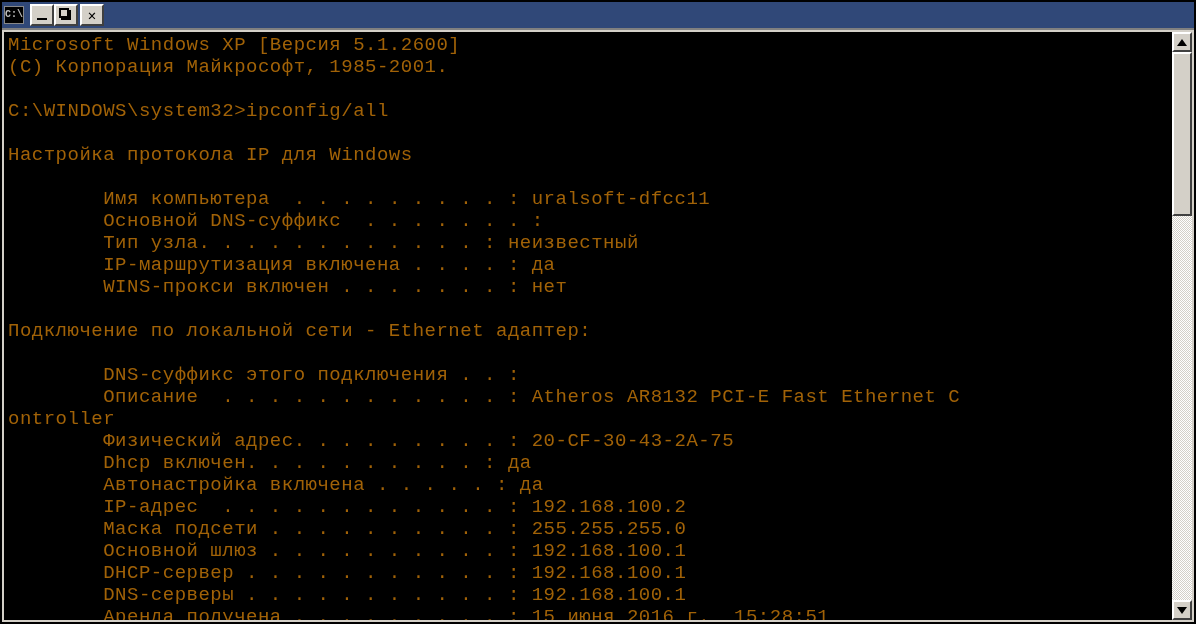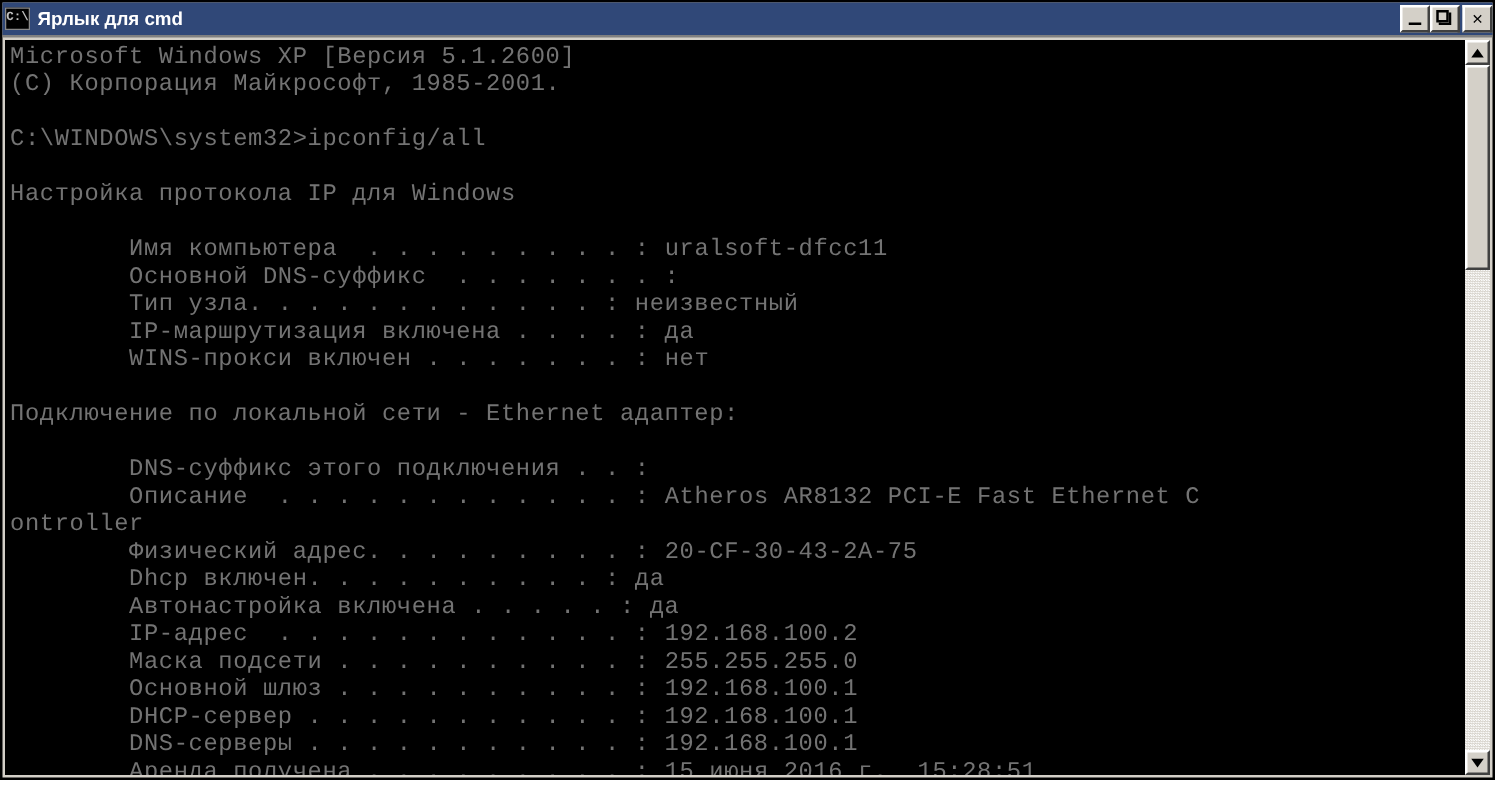--- a/index.html
+++ b/index.html
@@ -97,21 +97,21 @@
     position: absolute;
     left: 2px;
     top: 2px;
     right: 2px;
     bottom: 2px;
     display: flex;
   }
   .console {
     flex: 1;
     background: #000;
-    color: #737373;
+    color: #a16207;
     font-family: "Lucida Console", "Courier New", monospace;
     font-size: 19px;
     line-height: 22px;
     white-space: pre;
     overflow: hidden;
     padding: 2px 4px;
     letter-spacing: 0.5px;
   }
   .vscroll {
     width: 20px;
@@ -159,21 +159,20 @@
     border-bottom: 2px solid #404040;
     box-sizing: border-box;
   }
 </style>
 </head>
 <body>
 
 <div class="window">
   <div class="titlebar">
     <span class="sysicon">C:\</span>
-    <span class="title-text">Ярлык для cmd</span>
     <div class="win-btns">
       <div class="win-btn">
           <div class="min-glyph"></div>
         </div>
       <div class="win-btn">
           <div class="max-glyph"></div>
         </div>
       <div class="win-btn close">
           <span>✕</span>
         </div>

